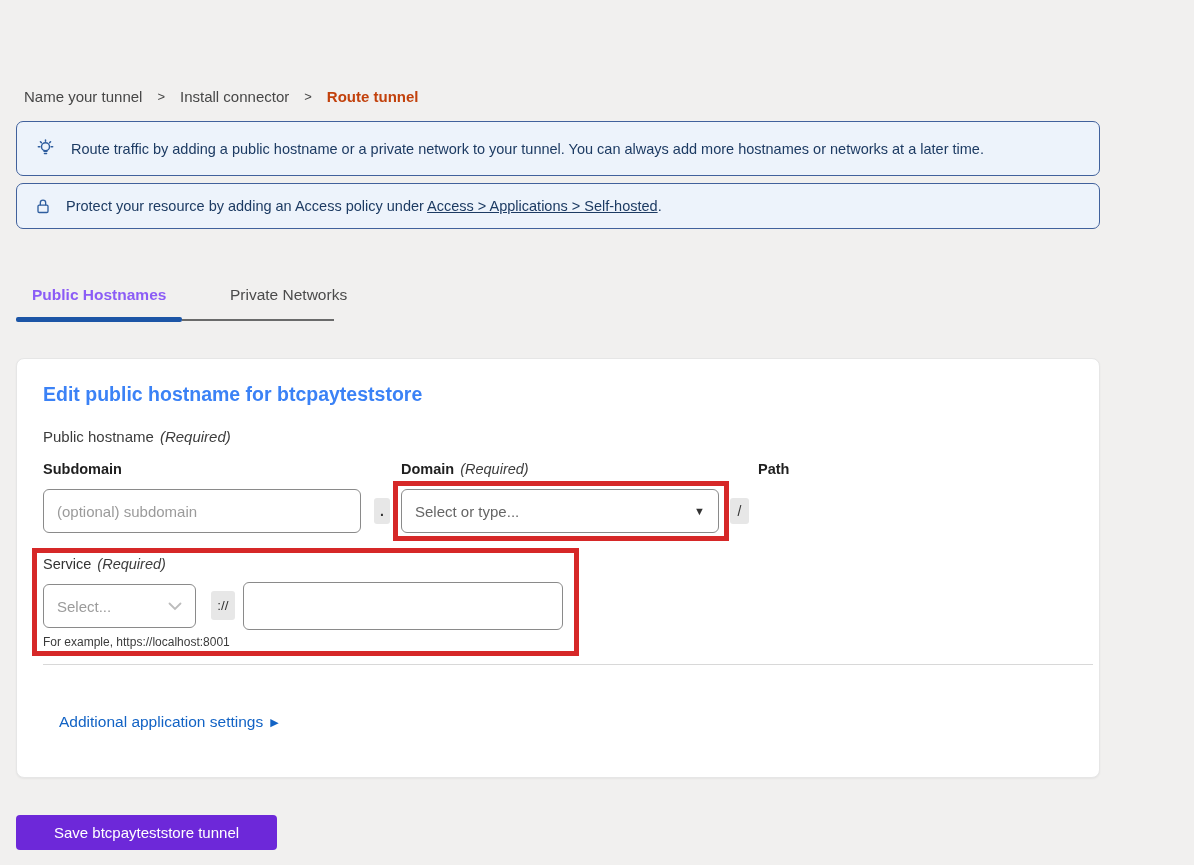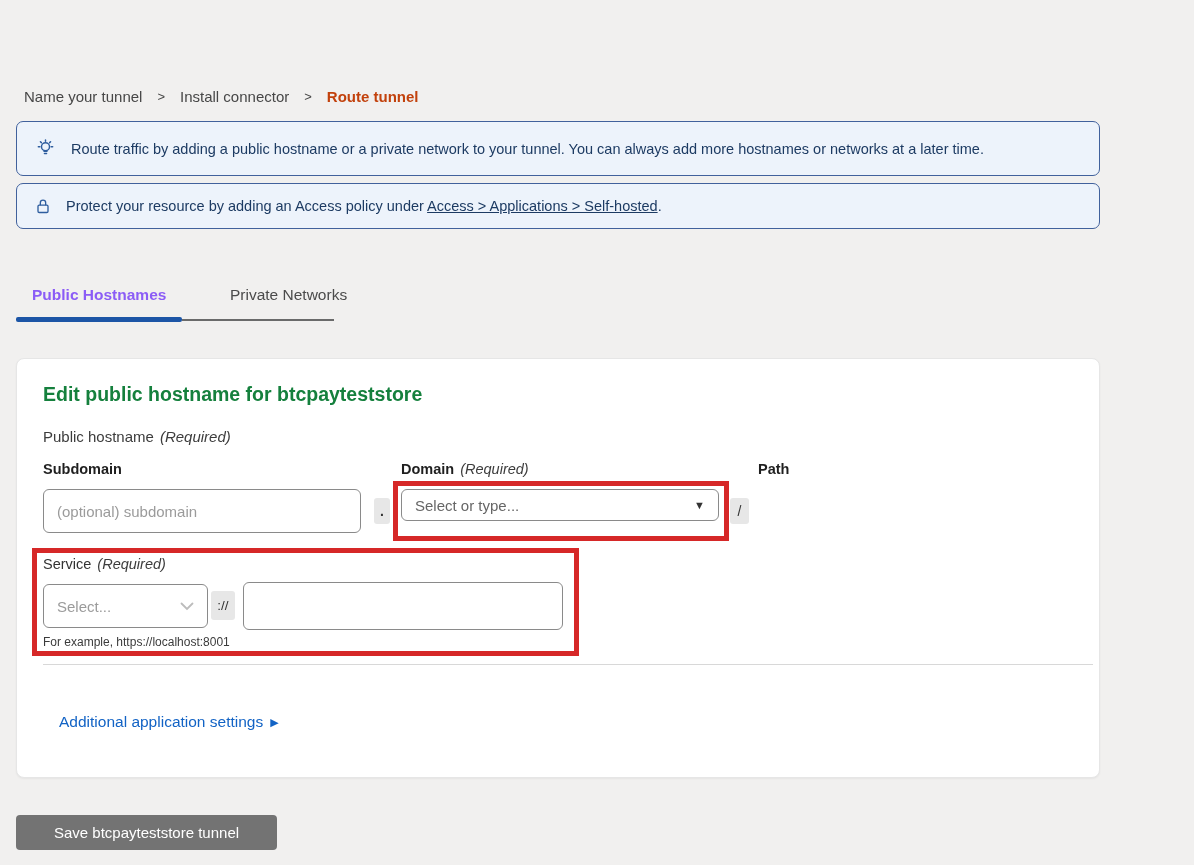--- a/index.html
+++ b/index.html
@@ -54,21 +54,21 @@
   }
 
   .card {
     position: absolute; left: 16px; top: 358px; width: 1084px; height: 420px;
     background: #ffffff; border: 1px solid #e6e6e6; border-radius: 8px;
     box-shadow: 0 1px 2px rgba(0,0,0,0.05);
   }
 
   .card-title {
     position: absolute; left: 26px; top: 24px;
-    font-size: 19.5px; font-weight: 700; color: #15803d;
+    font-size: 19.5px; font-weight: 700; color: #3b82f6;
   }
   .section-label {
     position: absolute; left: 26px; top: 69px;
     font-size: 15px; color: #3c3c3c;
   }
   .req { font-style: italic; color: #3c3c3c; font-weight: 400; margin-left: 6px; }
 
   .field-label { position: absolute; font-size: 14.5px; font-weight: 700; color: #1f1f1f; }
   .label-subdomain { left: 26px; top: 102px; }
   .label-domain { left: 384px; top: 102px; }
@@ -93,24 +93,24 @@
   }
   .badge-dot { left: 357px; top: 139px; width: 16px; height: 26px; font-weight: 700; }
   .badge-slash { left: 713px; top: 139px; width: 19px; height: 26px; }
   .badge-scheme { left: 194px; top: 232px; width: 24px; height: 29px; font-size: 13.5px; }
 
   .select-box {
     position: absolute; background: #fff; border: 1px solid #8a8a8a; border-radius: 6px;
     display: flex; align-items: center; justify-content: space-between;
     padding: 0 13px; cursor: pointer;
   }
-  .select-domain { left: 384px; top: 130px; width: 318px; height: 32px; }
+  .select-domain { left: 384px; top: 130px; width: 318px; height: 44px; }
   .select-domain .select-text { font-size: 15px; color: #666; }
   .select-domain .caret { font-size: 11px; color: #333; }
-  .select-service { left: 26px; top: 225px; width: 165px; height: 44px; }
+  .select-service { left: 26px; top: 225px; width: 153px; height: 44px; }
   .select-service .select-text { font-size: 15px; color: #9b9b9b; }
 
   .red-box {
     position: absolute; border: 5px solid #d62828; pointer-events: none;
   }
   .red-box-domain { left: 376px; top: 122px; width: 336px; height: 60px; }
   .red-box-service { left: 15px; top: 189px; width: 547px; height: 108px; }
 
   .hint { position: absolute; left: 26px; top: 276px; font-size: 12px; color: #3b3b3b; }
 
@@ -118,21 +118,21 @@
 
   .additional-link {
     position: absolute; left: 42px; top: 354px;
     font-size: 15.5px; color: #1263c5; cursor: pointer;
     display: flex; align-items: center; gap: 7px; text-decoration: none;
   }
   .additional-link .arrow { font-size: 11px; }
 
   .save-button {
     position: absolute; left: 16px; top: 815px; width: 261px; height: 35px;
-    background: #737373; color: #ffffff; border: none; border-radius: 4px;
+    background: #6d28d9; color: #ffffff; border: none; border-radius: 4px;
     font-family: "Liberation Sans", sans-serif; font-size: 15px; cursor: pointer;
   }
 </style>
 </head>
 <body>
 
 <div class="page">
 
 
   <nav class="breadcrumb">

